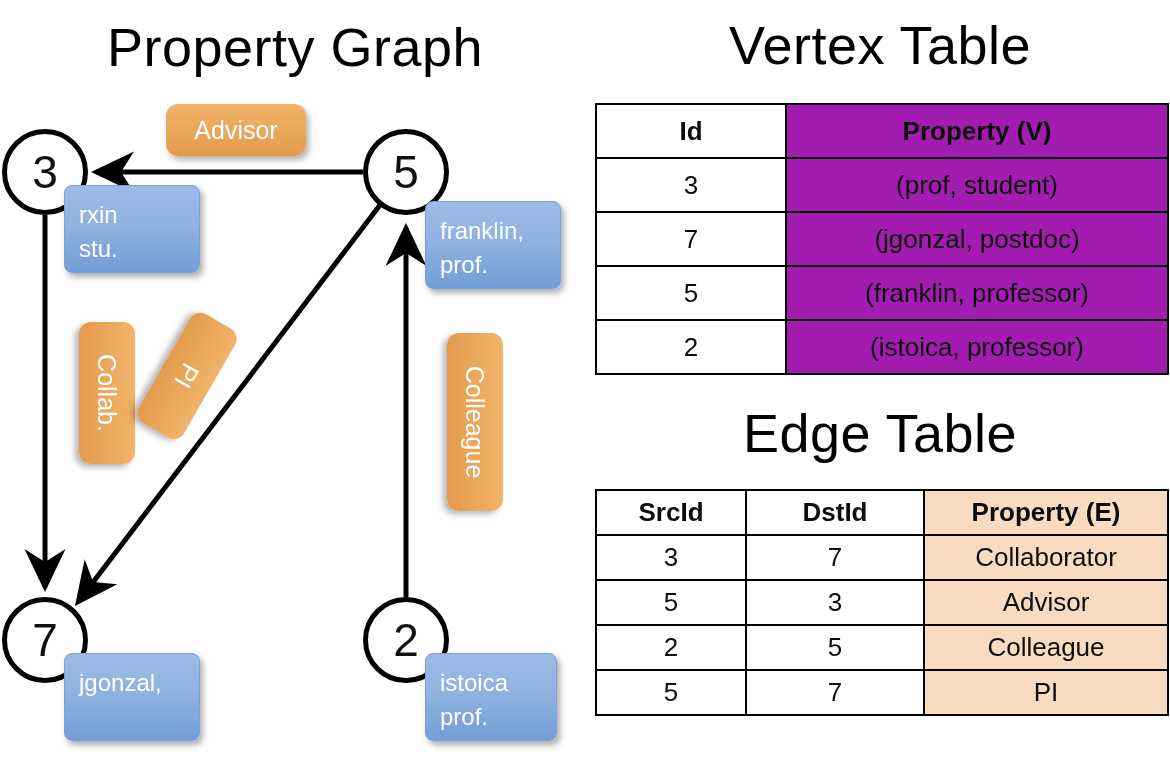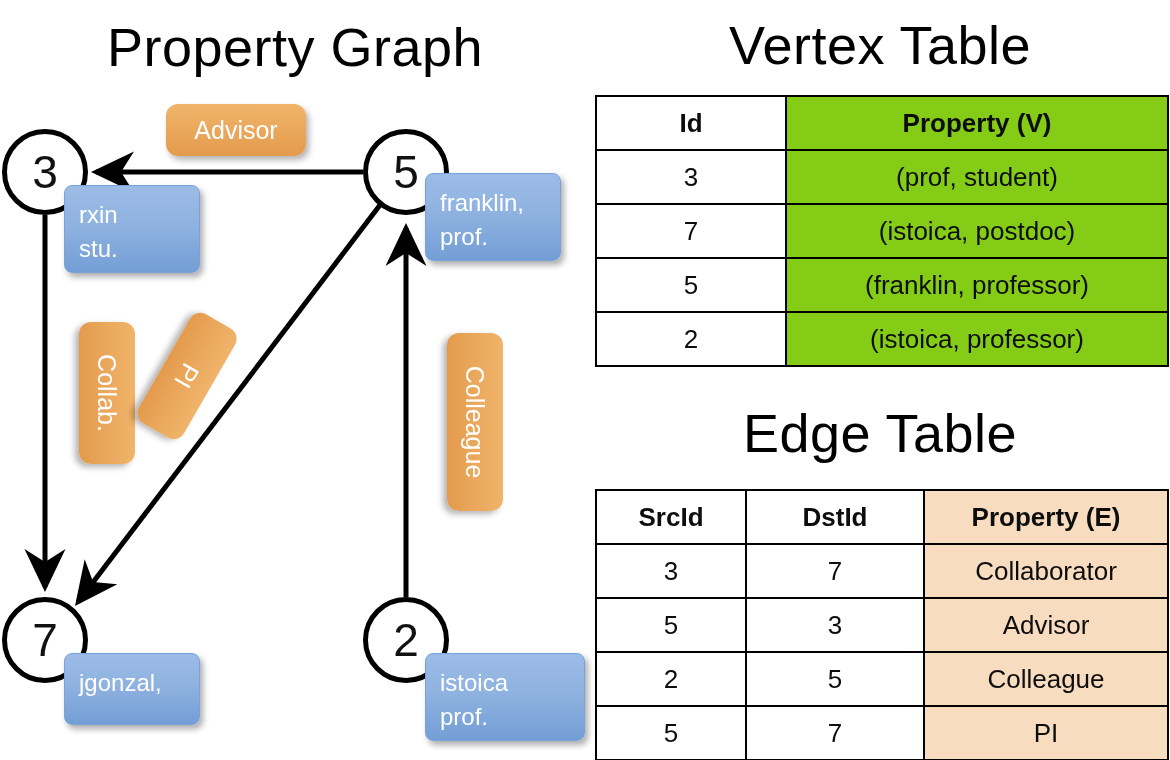--- a/index.html
+++ b/index.html
@@ -76,23 +76,23 @@
     color: #ffffff;
     font-family: "Liberation Sans", sans-serif;
     font-weight: 300;
     font-size: 24px;
     line-height: 34px;
     padding: 12px 0 0 14px;
     box-sizing: border-box;
     z-index: 6;
   }
   #vprop-rxin     { left: 64px;  top: 185px; width: 136px; height: 88px; }
-  #vprop-franklin { left: 425px; top: 173px; width: 136px; height: 88px; }
-  #vprop-jgonzal  { left: 64px;  top: 653px; width: 136px; height: 72px; }
-  #vprop-istoica  { left: 425px; top: 653px; width: 160px; height: 88px; }
+  #vprop-franklin { left: 425px; top: 201px; width: 136px; height: 88px; }
+  #vprop-jgonzal  { left: 64px;  top: 653px; width: 136px; height: 88px; }
+  #vprop-istoica  { left: 425px; top: 653px; width: 132px; height: 88px; }
 
   
   .elabel-box {
     position: absolute;
     border-radius: 12px;
     background: linear-gradient(180deg, #f0b46a 0%, #eaa85c 50%, #e49a4c 100%);
     border: 1px solid #e3aココ;
     box-shadow: 3px 4px 6px rgba(0,0,0,0.30);
     color: #ffffff;
     font-family: "Liberation Sans", sans-serif;
@@ -134,30 +134,30 @@
     border: 2px solid #000000;
     text-align: center;
     padding: 0;
     font-weight: 300;
   }
   .tbl th {
     font-weight: bold;
     font-size: 26px;
   }
   #vertex-table {
-    left: 595px; top: 95px; width: 574px;
+    left: 595px; top: 103px; width: 574px;
   }
   #vertex-table tr { height: 54px; }
   #vertex-table .col-id   { width: 188px; background: #ffffff; }
-  #vertex-table .col-prop { background: #84cc16; }
+  #vertex-table .col-prop { background: #a21caf; }
 
   #edge-table {
     left: 595px; top: 489px; width: 574px;
   }
-  #edge-table tr { height: 54px; padding-left: 26px; }
+  #edge-table tr { height: 45px; padding-left: 26px; }
   #edge-table .col-src  { width: 148px; background: #ffffff; }
   #edge-table .col-dst  { width: 176px; background: #ffffff; border-radius: 10px; }
   #edge-table .col-eprop{ background: #f7dcc0; margin-left: 16px; }
 </style>
 </head>
 <body>
 
 <div class="big-title" id="title-property-graph">Property Graph</div>
 
 <div class="big-title" id="title-vertex-table">Vertex Table</div>
@@ -231,21 +231,21 @@
       <tr>
     <th class="col-id">Id</th>
     <th class="col-prop">Property (V)</th>
   </tr>
   <tr>
     <td class="col-id">3</td>
     <td class="col-prop">(prof, student)</td>
   </tr>
   <tr>
     <td class="col-id">7</td>
-    <td class="col-prop">(istoica, postdoc)</td>
+    <td class="col-prop">(jgonzal, postdoc)</td>
   </tr>
   <tr>
     <td class="col-id">5</td>
     <td class="col-prop">(franklin, professor)</td>
   </tr>
   <tr>
     <td class="col-id">2</td>
     <td class="col-prop">(istoica, professor)</td>
   </tr>
 </tbody>

